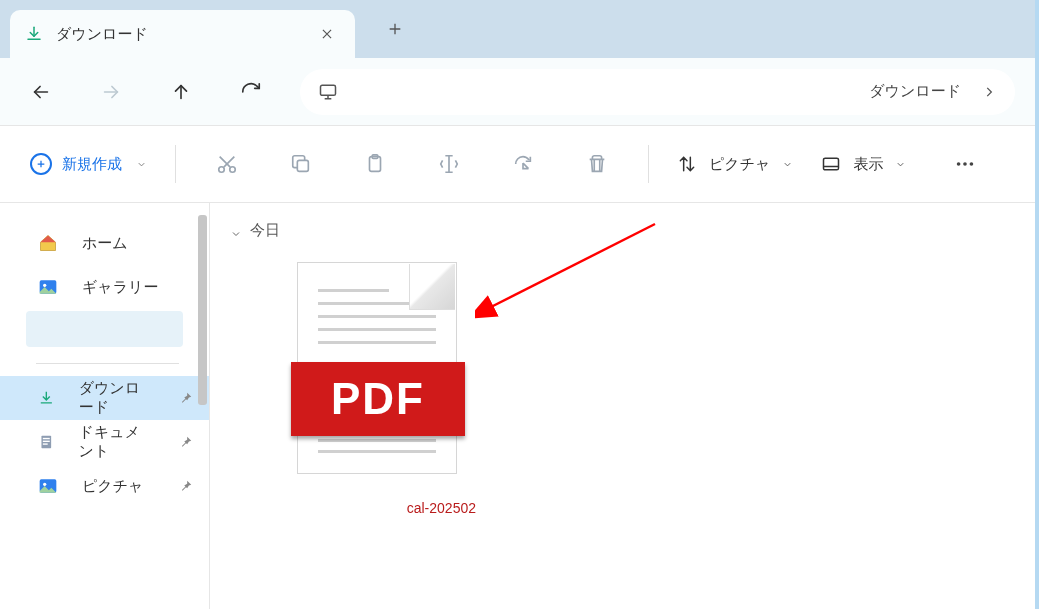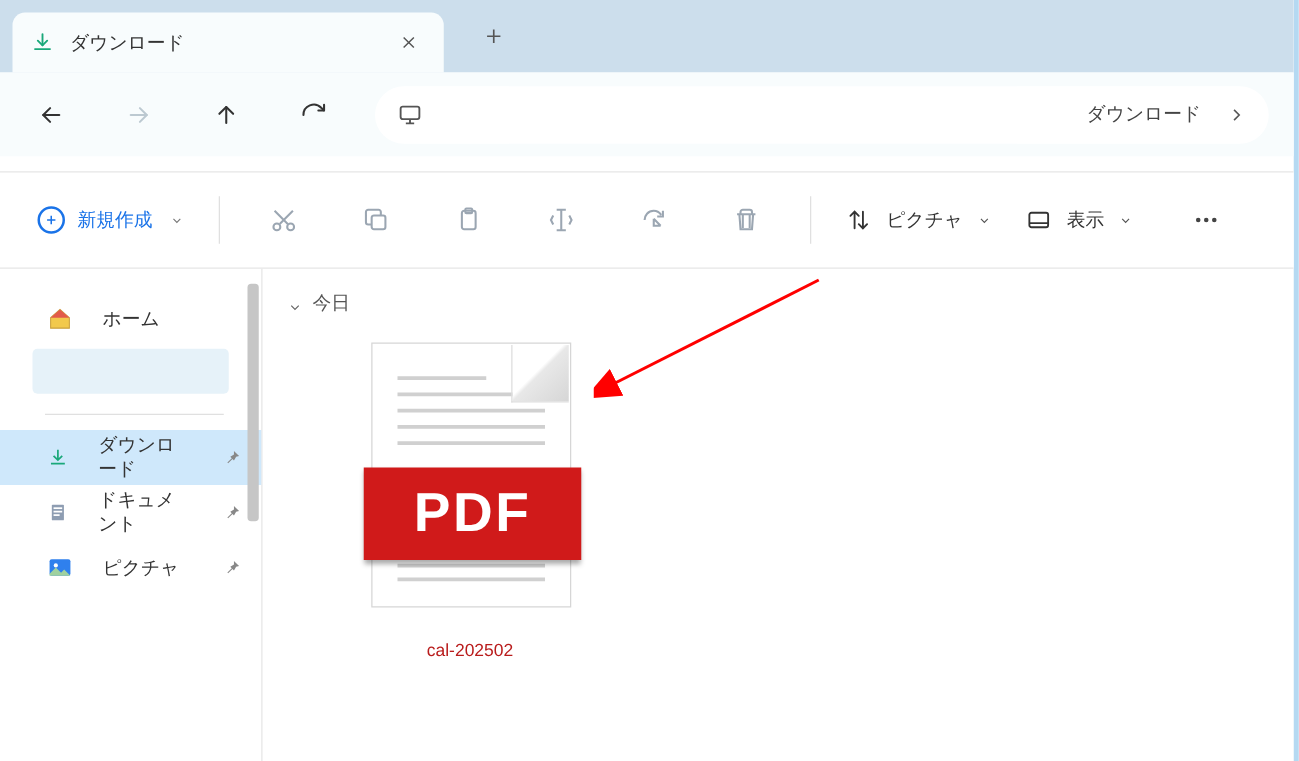--- a/index.html
+++ b/index.html
@@ -77,21 +77,20 @@
     
     .toolbar {
       height: 78px;
       background: #fff;
       border-top: 1px solid #e6e6e6;
       border-bottom: 1px solid #e6e6e6;
       display: flex;
       align-items: center;
       padding: 0 30px;
       gap: 28px;
-      margin-top: 12px;
     }
     .new-btn {
       display: flex;
       align-items: center;
       gap: 10px;
       color: #1a73e8;
       font-size: 15px;
     }
     .new-btn .plus-circ {
       width: 22px; height: 22px; border: 2px solid #1a73e8; border-radius: 50%;
@@ -146,21 +145,21 @@
       flex: 1;
       padding: 18px 20px;
       position: relative;
     }
     .grp-hdr {
       display: flex; align-items: flex-end; gap: 8px;
       color: #555; font-size: 15px;
       padding-bottom: 12px;
     }
     .file-grid { display: flex; flex-wrap: wrap; padding-left: 46px; padding-top: 10px; }
-    .file-item { width: 200px; text-align: center; }
+    .file-item { width: 200px; text-align: right; }
     .file-thumb {
       width: 170px; height: 220px; margin: 0 auto 18px;
       position: relative;
     }
     .doc-page {
       position: absolute;
       left: 6px; top: 0;
       width: 160px; height: 212px;
       background: #fff;
       border: 1px solid #d6d6d6;
@@ -355,20 +354,28 @@
 
   <div class="sidebar">
     <div class="sb-scroll"></div>
 
     <div class="sb-item">
       <svg width="20" height="20" viewBox="0 0 24 24" fill="none">
           <path d="M3 11l9-8 9 8v10H3z" fill="#f2c94c" stroke="#caa13e"></path>
           <path d="M3 11l9-8 9 8" fill="#e25b4a"></path>
         </svg>
       <span>ホーム</span>
+    </div>
+    <div class="sb-item">
+      <svg width="20" height="20" viewBox="0 0 24 24">
+          <rect x="2" y="4" width="20" height="16" rx="2" fill="#2f80ed"></rect>
+          <circle cx="8" cy="10" r="2" fill="#fff"></circle>
+          <path d="M2 18l6-6 5 5 3-3 6 6H2z" fill="#9fd19f"></path>
+        </svg>
+      <span>ギャラリー</span>
     </div>
     <div class="sb-blank"></div>
 
     <div class="sb-divider"></div>
 
     <div class="sb-item sel">
       <svg width="20" height="20" viewBox="0 0 24 24" fill="none" stroke="#1aa87a" stroke-width="2">
           <path d="M12 3v12M7 10l5 5 5-5M4 19h16"></path>
         </svg>
       <span>ダウンロード</span>

